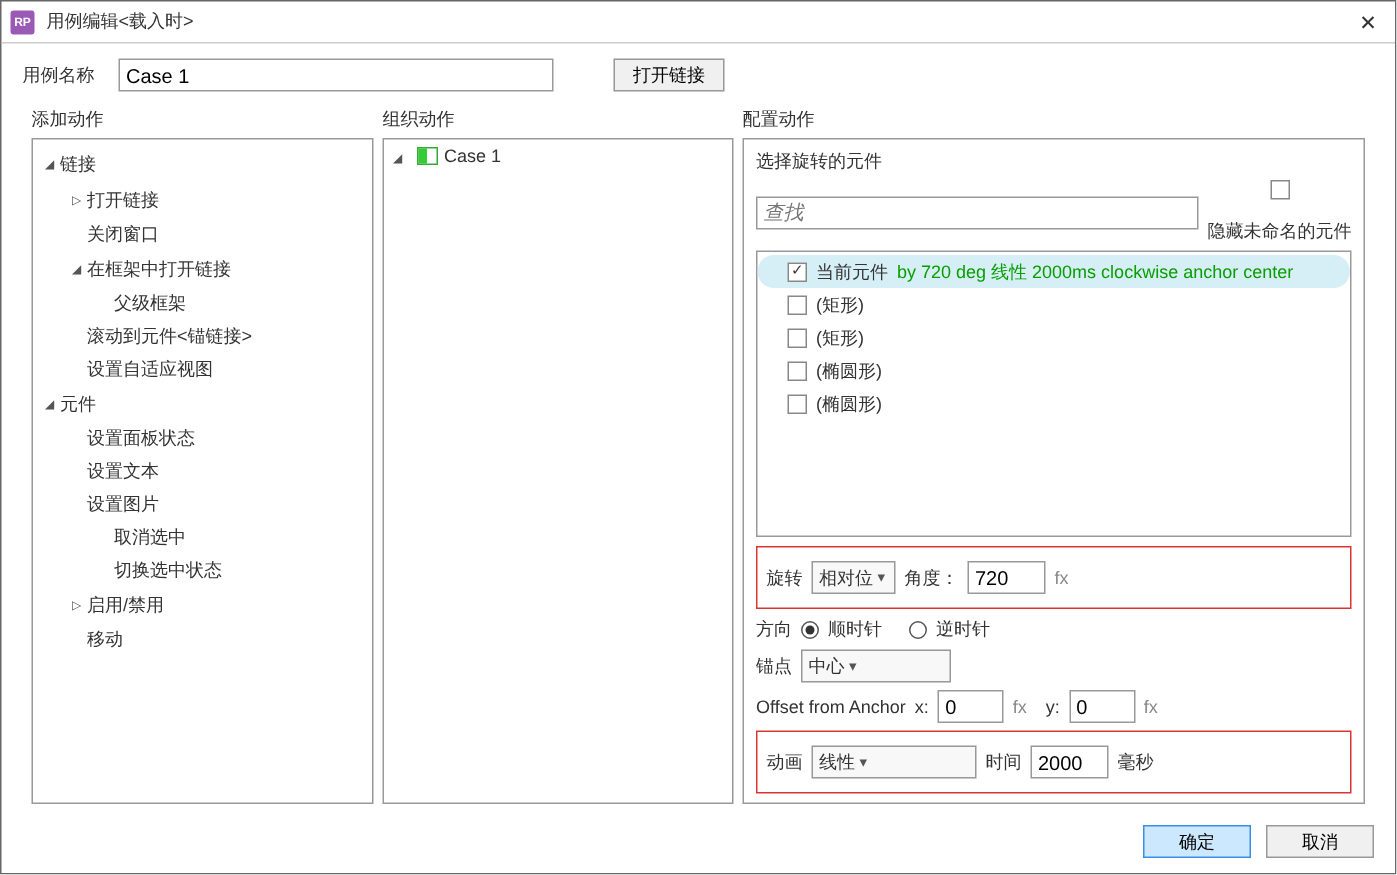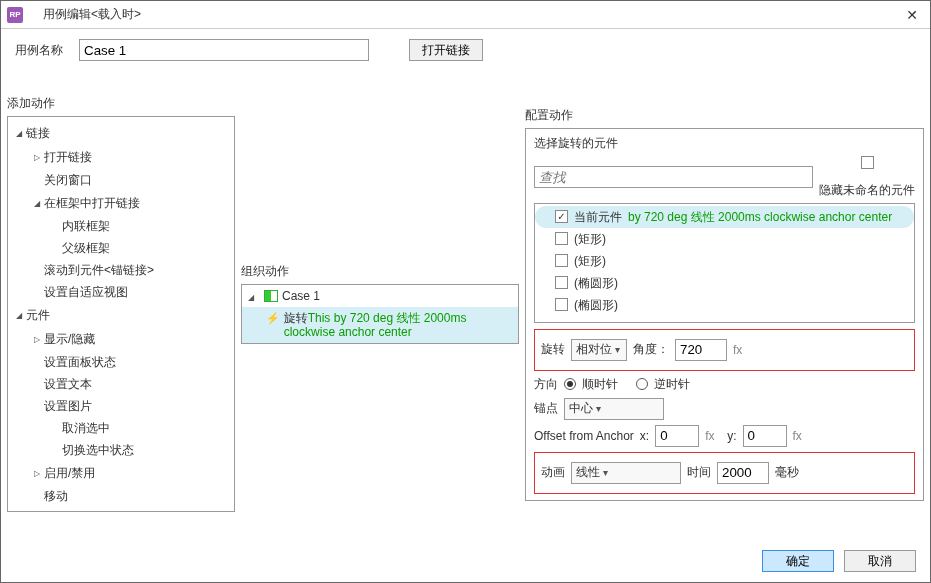--- a/index.html
+++ b/index.html
@@ -1,32 +1,32 @@
 <!DOCTYPE html>
 <html><head>
 <meta charset="utf-8">
 <style>
 * { box-sizing: border-box; margin: 0; padding: 0; }
 body { font-family: "Microsoft YaHei", Arial, sans-serif; font-size: 12px; background: #fff; color: #333; }
 .window { width: 931px; height: 583px; border: 1px solid #666; display: flex; flex-direction: column; background: #fff; }
 .titlebar { height: 28px; display: flex; align-items: center; padding: 0 6px; border-bottom: 1px solid #ccc; }
-.titlebar .app-icon { width: 16px; height: 16px; background: #9b59b6; display: inline-flex; align-items: center; justify-content: center; color: #fff; font-size: 8px; font-weight: bold; border-radius: 2px; margin-right: 20px; }
+.titlebar .app-icon { width: 16px; height: 16px; background: #9b59b6; display: inline-flex; align-items: center; justify-content: center; color: #fff; font-size: 8px; font-weight: bold; border-radius: 2px; margin-right: 8px; }
 .titlebar .title { flex: 1; }
 .titlebar .close { width: 24px; height: 24px; display: flex; align-items: center; justify-content: center; font-size: 14px; cursor: pointer; }
 .name-row { padding: 10px 14px 6px; display: flex; align-items: center; gap: 8px; }
 .name-row label { width: 56px; }
 .name-input { width: 290px; height: 22px; border: 1px solid #999; padding: 0 4px; }
 .btn { height: 22px; padding: 0 12px; border: 1px solid #999; background: #f0f0f0; cursor: pointer; font-size: 12px; }
 .btn.primary { background: #cce8ff; border-color: #3a8ee6; }
-.columns { flex: 1; display: flex; padding: 0 6px 8px; gap: 6px; overflow: hidden; align-items: center; }
+.columns { flex: 1; display: flex; padding: 0 20px 8px; gap: 6px; overflow: hidden; }
 .col { display: flex; flex-direction: column; }
 .col-header { font-size: 12px; padding: 4px 0; }
 .col-body { border: 1px solid #999; flex: 1; overflow: auto; background: #fff; }
 .col1 { width: 228px; }
-.col2 { width: 278px; }
+.col2 { width: 234px; }
 .col3 { flex: 1; }
 .tree { padding: 4px 0; }
 .tree-item { display: flex; align-items: center; padding: 2px 4px; line-height: 18px; white-space: nowrap; }
 .tree-item .arrow { width: 14px; display: inline-block; text-align: center; color: #555; cursor: pointer; }
 .tree-item .arrow.open::before { content: "◢"; font-size: 8px; }
 .tree-item .arrow.closed::before { content: "▷"; font-size: 8px; }
 .lvl0 { padding-left: 4px; }
 .lvl1 { padding-left: 22px; }
 .lvl2 { padding-left: 40px; }
 .case-header { display: flex; align-items: center; padding: 4px 6px; gap: 4px; }
@@ -96,41 +96,33 @@
             <div class="tree-item lvl1">
               <span class="arrow"></span>
               <span>关闭窗口</span>
             </div>
             <div class="tree-item lvl1">
               <span class="arrow open"></span>
               <span>在框架中打开链接</span>
             </div>
             <div class="tree-item lvl2">
               <span class="arrow"></span>
-              <span>内联框架</span>
-            </div>
-            <div class="tree-item lvl2">
-              <span class="arrow"></span>
               <span>父级框架</span>
             </div>
             <div class="tree-item lvl1">
               <span class="arrow"></span>
               <span>滚动到元件&lt;锚链接&gt;</span>
             </div>
             <div class="tree-item lvl1">
               <span class="arrow"></span>
               <span>设置自适应视图</span>
             </div>
             <div class="tree-item lvl0">
               <span class="arrow open"></span>
               <span>元件</span>
-            </div>
-            <div class="tree-item lvl1">
-              <span class="arrow closed"></span>
-              <span>显示/隐藏</span>
             </div>
             <div class="tree-item lvl1">
               <span class="arrow"></span>
               <span>设置面板状态</span>
             </div>
             <div class="tree-item lvl1">
               <span class="arrow"></span>
               <span>设置文本</span>
             </div>
             <div class="tree-item lvl1">
@@ -157,26 +149,20 @@
       </div>
     </div>
 
     <div class="col col2">
       <div class="col-header">组织动作</div>
       <div class="col-body">
         <div class="case-header">
           <span class="arrow"></span>
           <span class="flag-icon"></span>
           <span>Case 1</span>
-        </div>
-        <div class="action-row">
-          <span class="bolt-icon"></span>
-          <span class="action-text">
-            <span>旋转</span><span class="green">This by 720 deg 线性 2000ms clockwise anchor center</span>
-          </span>
         </div>
       </div>
     </div>
 
     <div class="col col3">
       <div class="col-header">配置动作</div>
       <div class="col-body">
         <div class="config-body">
           <div class="config-label">选择旋转的元件</div>
           <div class="search-row">

